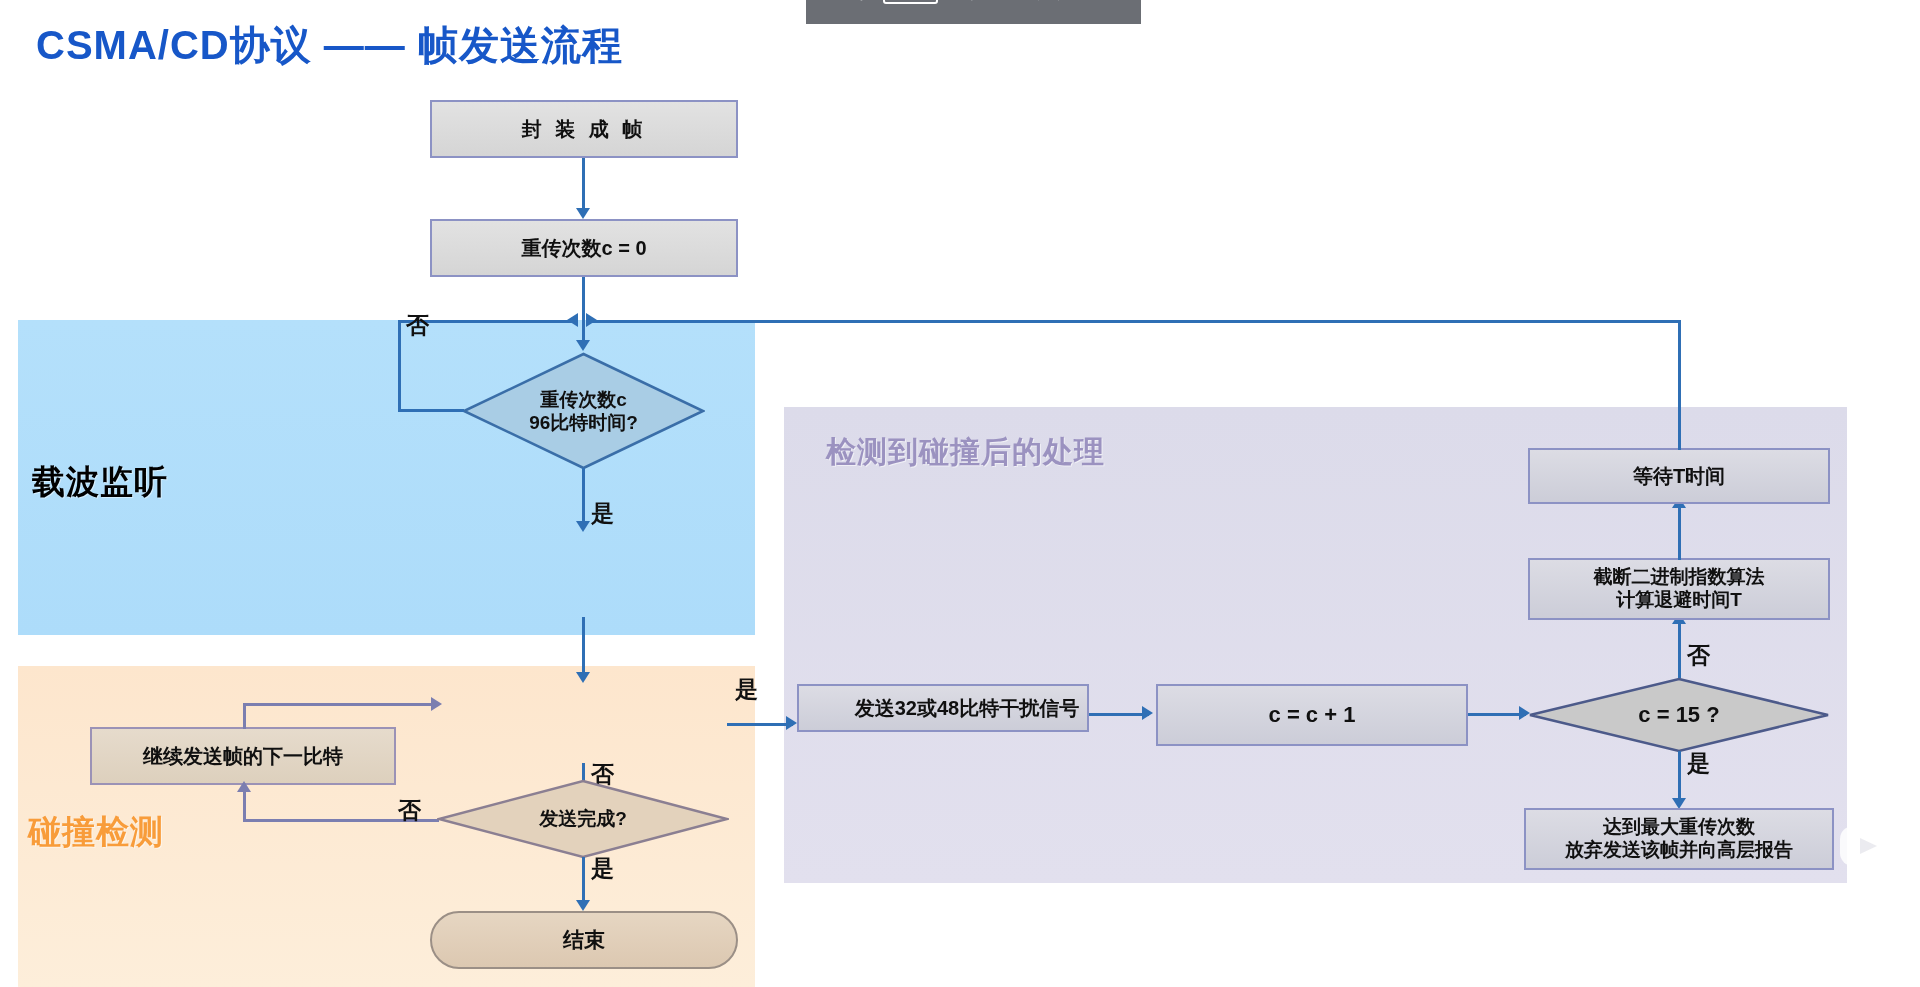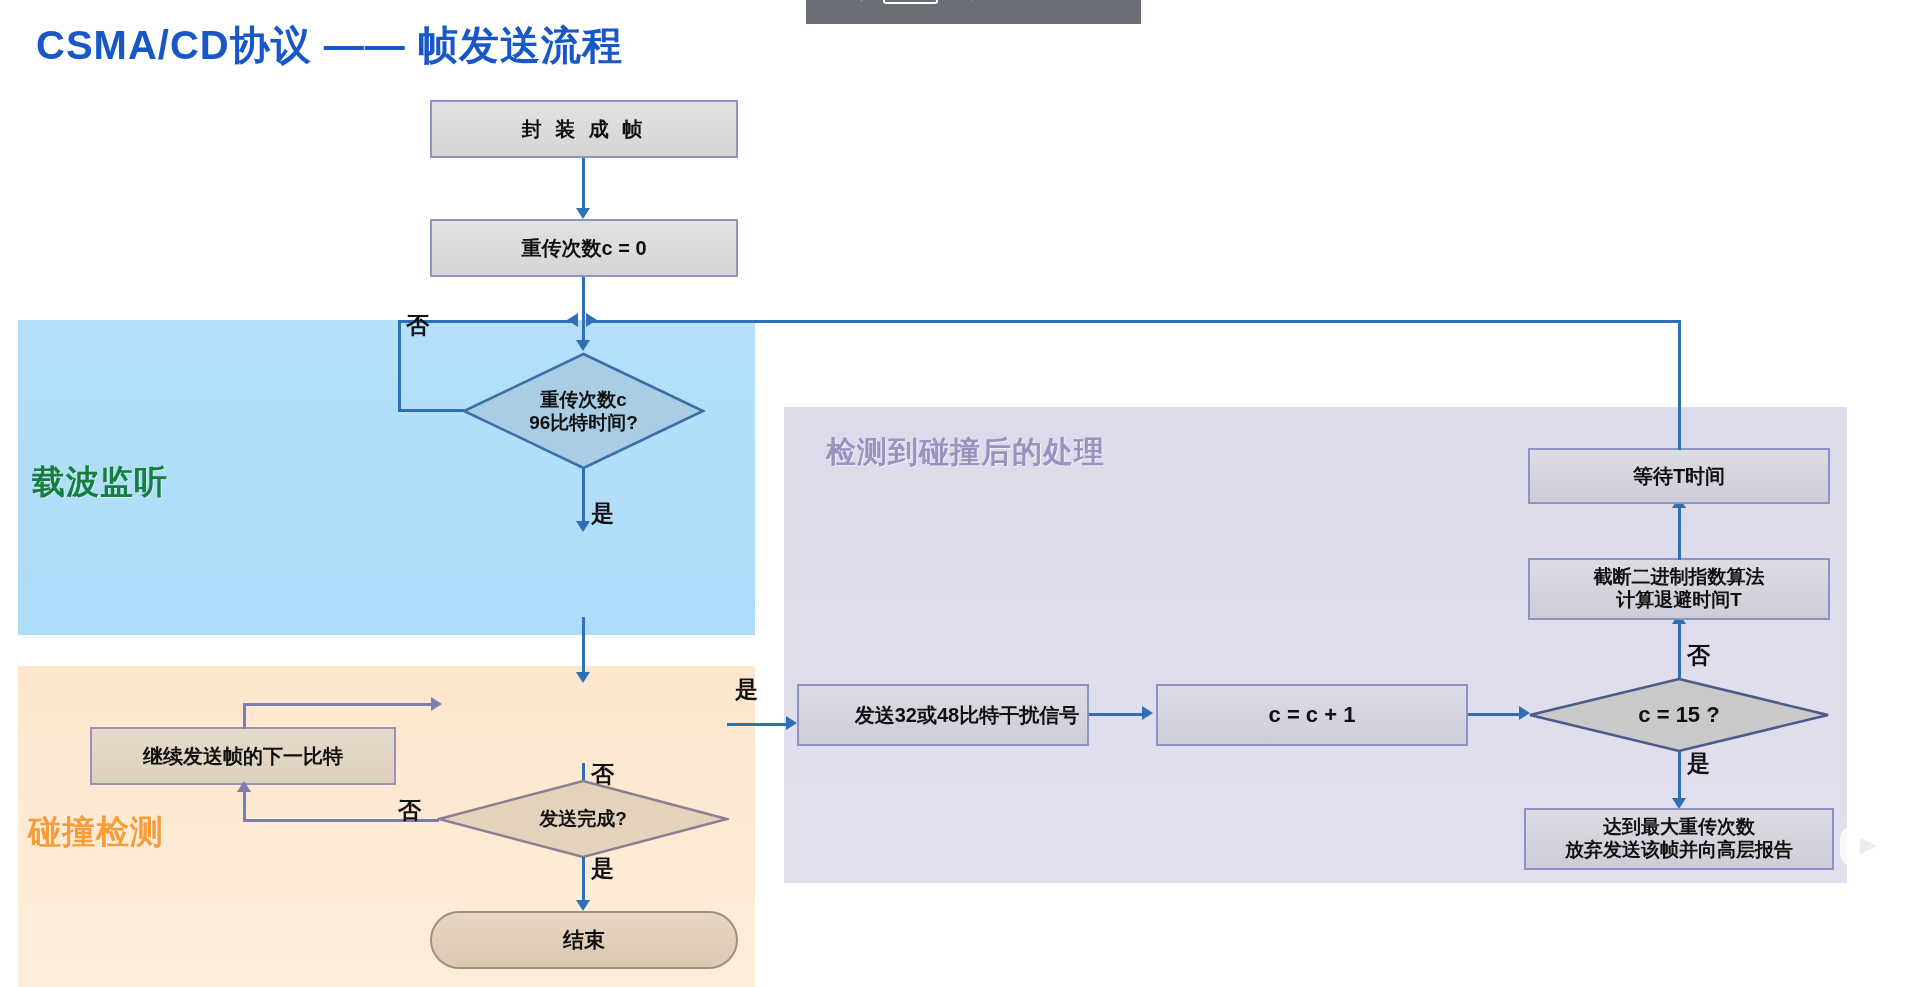--- a/index.html
+++ b/index.html
@@ -88,21 +88,21 @@
   .band-label {
     position: absolute;
     font-size: 33px;
     font-weight: bold;
     white-space: nowrap;
     letter-spacing: 1px;
   }
   .band-label.carrier {
     left: 32px;
     top: 460px;
-    color: #15803d;
+    color: #000000;
     text-shadow: 1px 1px 0 rgba(255,255,255,.45);
   }
   .band-label.cd {
     left: 28px;
     top: 810px;
     color: #f89c3a;
     text-shadow: 1px 1px 0 rgba(255,255,255,.5);
   }
   .band-label.handle {
     left: 826px;
@@ -310,21 +310,21 @@
     </svg>
     <div class="diamond-text">发送完成?</div>
   </div>
 
   <div class="conn v" style="left:582px;top:857px;height:50px;"></div>
   <div class="arrowhead down" style="left:576px;top:900px;"></div>
   <div class="branch" style="left:591px;top:853px;">是</div>
 
   <div class="node pill" style="left:430px;top:911px;width:308px;height:58px;">结束</div>
 
-  <div class="node rect grey-blue" style="left:797px;top:684px;width:292px;height:62px;padding-left:48px;">发送32或48比特干扰信号</div>
+  <div class="node rect grey-blue" style="left:797px;top:684px;width:292px;height:48px;padding-left:48px;">发送32或48比特干扰信号</div>
 
   <div class="conn h" style="left:1089px;top:713px;width:60px;"></div>
   <div class="arrowhead right" style="left:1142px;top:706px;"></div>
 
   <div class="node rect grey-blue" style="left:1156px;top:684px;width:312px;height:62px;font-size:22px;">c = c + 1</div>
 
   <div class="conn h" style="left:1468px;top:713px;width:58px;"></div>
   <div class="arrowhead right" style="left:1519px;top:706px;"></div>
 
   <div class="diamond-wrap" style="left:1528px;top:677px;width:302px;height:76px;">

